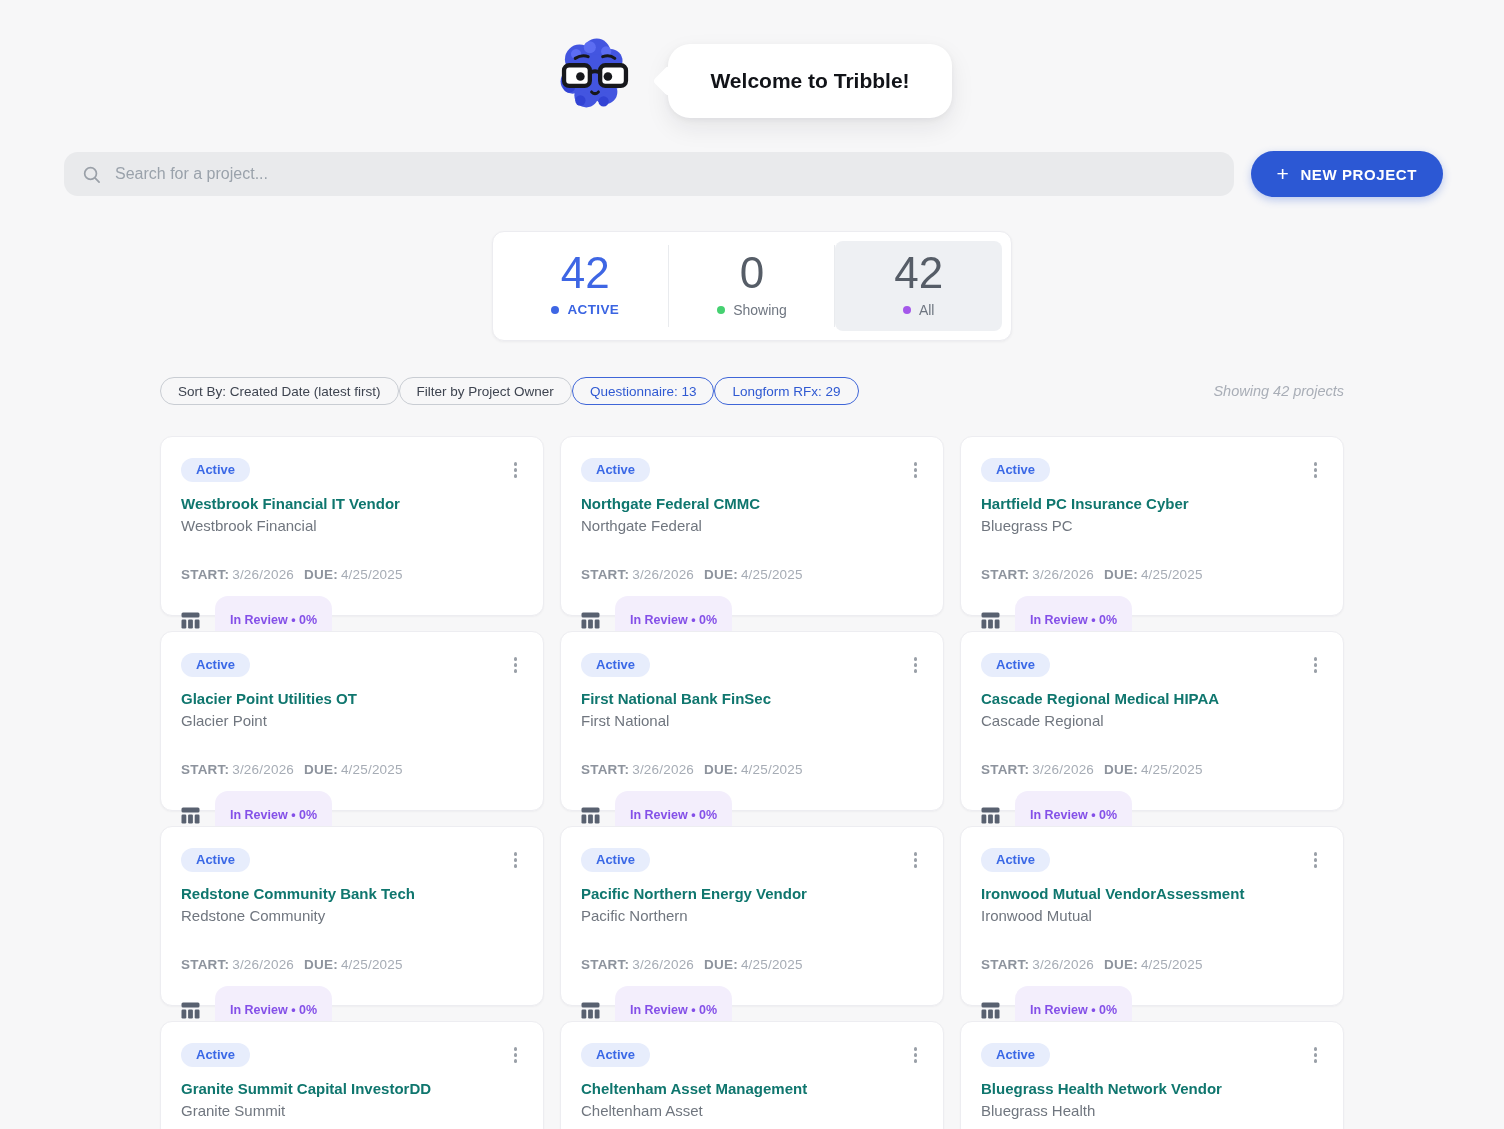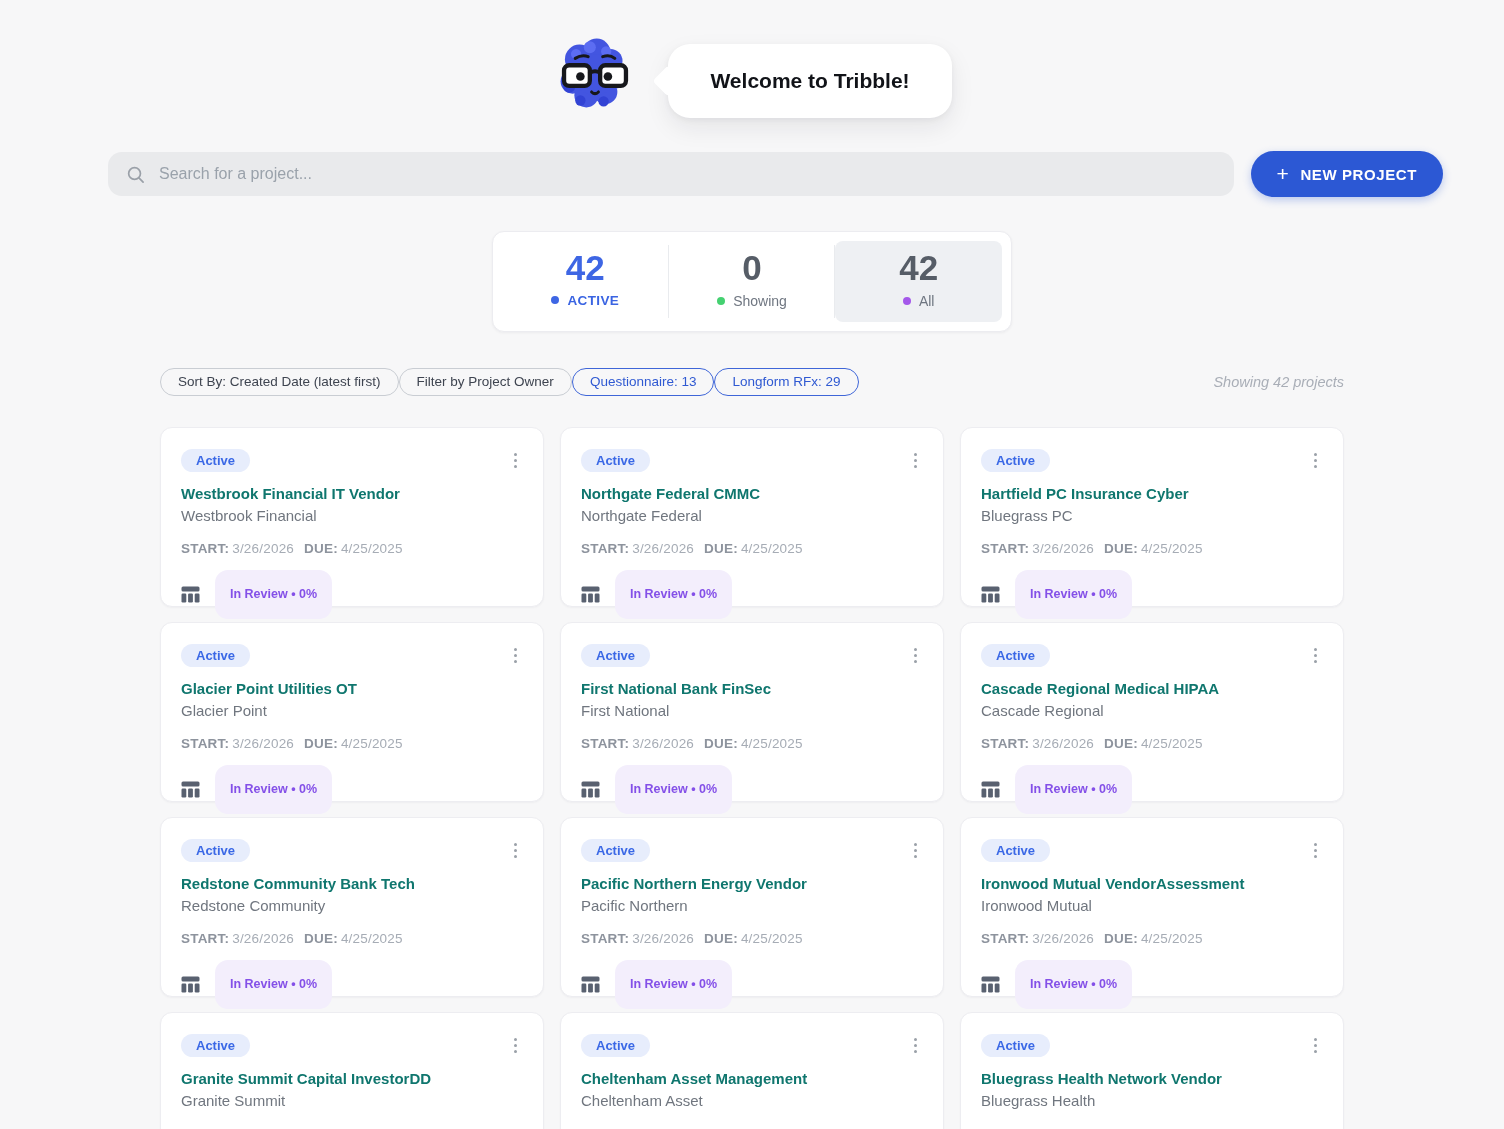--- a/index.html
+++ b/index.html
@@ -50,21 +50,20 @@
   }
   .search-bar {
     flex:1;
     height:44px;
     background:#e9eaec;
     border-radius:14px;
     display:flex;
     align-items:center;
     padding:0 18px;
     gap:14px;
-    margin-left:44px;
   }
   .search-bar svg { flex:0 0 auto; }
   .search-input {
     flex:1;
     border:none; outline:none;
     background:transparent;
     font-family:"Liberation Sans", sans-serif;
     font-size:16px;
     color:#4a515c;
   }
@@ -107,21 +106,21 @@
     cursor:pointer;
   }
   .stat + .stat { position:relative; }
   .stat-finished::before, .stat-all::before {
     content:"";
     position:absolute;
     left:-1px; top:4px; bottom:4px;
     width:1px;
     background:#e9ebee;
   }
-  .stat .num { font-size:35px; font-weight:700; color:#565d67; line-height:1.1; }
+  .stat .num { font-size:44px; font-weight:400; color:#565d67; line-height:1.1; }
   .stat .lbl {
     margin-top:5px;
     font-size:14px;
     color:#6f7681;
     display:inline-flex;
     align-items:center;
     gap:8px;
   }
   .stat .dot { width:8px; height:8px; border-radius:50%; display:inline-block; }
   .stat-active .num { color:#3e66e4; }
@@ -203,21 +202,21 @@
   .card-title {
     font-size:15px;
     font-weight:700;
     color:#0f766e;
     margin-bottom:5px;
     white-space:nowrap;
     overflow:hidden;
   }
   .card-company { font-size:15px; color:#70767f; }
   .card-dates {
-    margin-top:17px;
+    margin-top:33px;
     font-size:13.5px;
     letter-spacing:.2px;
     white-space:nowrap;
   }
   .card-dates .dl { color:#8d939d; font-weight:700; }
   .card-dates .dv { color:#a6acb5; margin-left:3px; }
   .card-dates .due-group { margin-left:10px; }
   .card-footer {
     margin-top:14px;
     display:flex;

